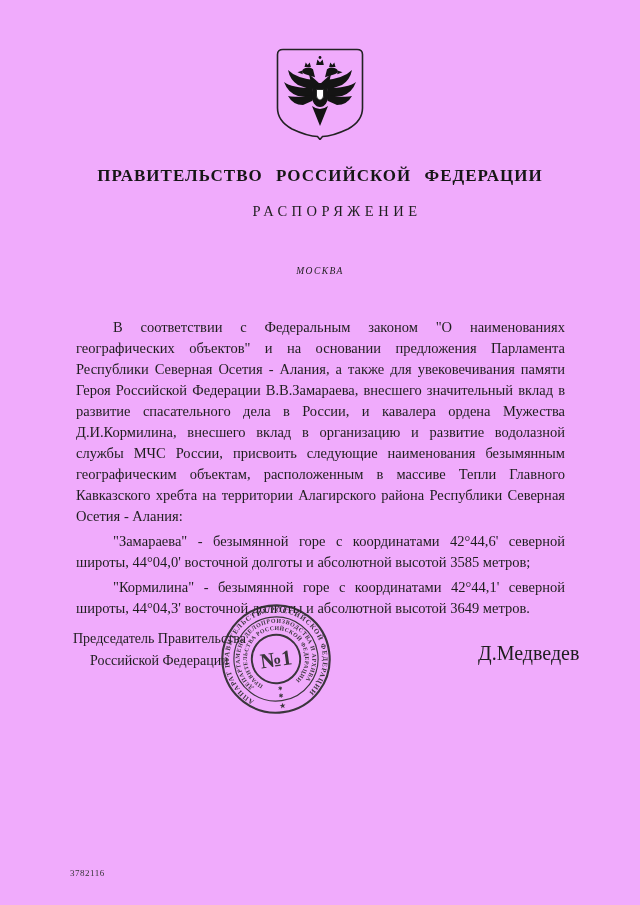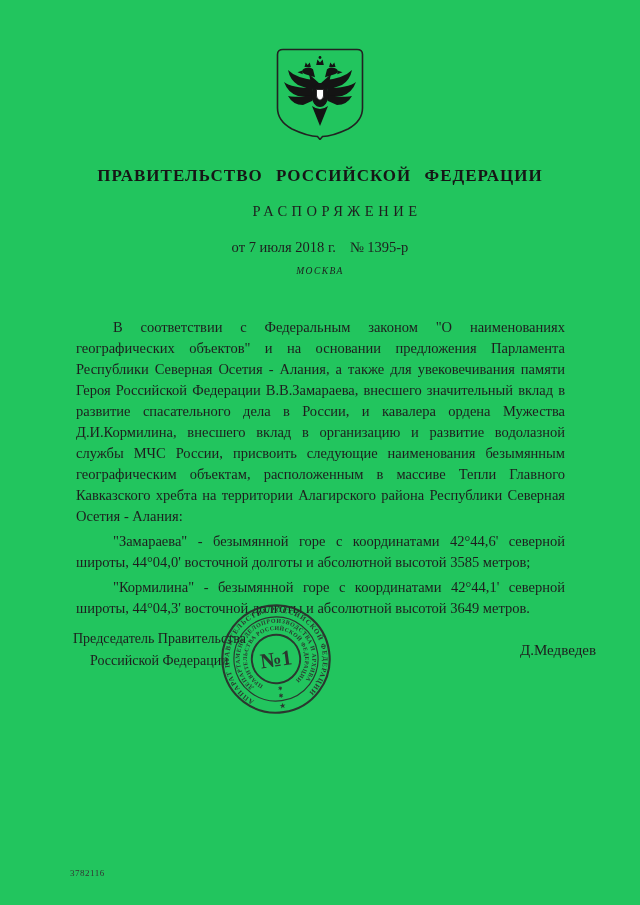--- a/index.html
+++ b/index.html
@@ -11,21 +11,21 @@
     width: 640px;
     height: 905px;
     position: relative;
     font-family: "Liberation Serif", serif;
     color: #1e1e1e;
     overflow: hidden;
   }
   .page {
     position: absolute;
     inset: 0;
-    background: #22c55e;
+    background: #f0abfc;
   }
   .emblem {
     position: absolute;
     left: 276px;
     top: 48px;
     width: 88px;
     height: 92px;
   }
   .centered {
     position: absolute;
@@ -81,22 +81,21 @@
     font-size: 14px;
     line-height: 21.5px;
   }
   .sig-line2 {
     margin-left: 17px;
   }
   .sig-name {
     position: absolute;
     left: 478px;
     top: 642px;
-    font-size: 15px;
-    margin-left: 42px;
+    font-size: 20px;
   }
   .stamp {
     position: absolute;
     left: 218px;
     top: 601px;
     width: 116px;
     height: 116px;
     transform: rotate(-8deg);
     opacity: 0.92;
   }
@@ -147,23 +146,20 @@
 
       <ellipse cx="44" cy="47" rx="8.5" ry="12"></ellipse>
       <path d="M36,58 L44,78 L52,58 Q44,64 36,58 Z"></path>
 
       <path d="M40.5,41.5 h7 v6.5 q0,3 -3.5,4.2 q-3.5,-1.2 -3.5,-4.2 z" fill="#ffffff" stroke="#141414" stroke-width="0.8"></path>
     </g>
   </svg>
 
   <div class="centered gov-title">ПРАВИТЕЛЬСТВО РОССИЙСКОЙ ФЕДЕРАЦИИ</div>
   <div class="centered doc-type">РАСПОРЯЖЕНИЕ</div>
-  <div class="centered date-line">
-    <span>от 7 июля 2018 г.</span><span class="doc-number">№ 1395-р</span>
-  </div>
   <div class="centered city-line">МОСКВА</div>
 
   <div class="body-text">
     <p>В соответствии с Федеральным законом "О наименованиях географических объектов" и на основании предложения Парламента Республики Северная Осетия - Алания, а также для увековечивания памяти Героя Российской Федерации В.В.Замараева, внесшего значительный вклад в развитие спасательного дела в России, и кавалера ордена Мужества Д.И.Кормилина, внесшего вклад в организацию и развитие водолазной службы МЧС России, присвоить следующие наименования безымянным географическим объектам, расположенным в массиве Тепли Главного Кавказского хребта на территории Алагирского района Республики Северная Осетия - Алания:</p>
     <p>"Замараева" - безымянной горе с координатами 42°44,6' северной широты, 44°04,0' восточной долготы и абсолютной высотой 3585 метров;</p>
     <p>"Кормилина" - безымянной горе с координатами 42°44,1' северной широты, 44°04,3' восточной долготы и абсолютной высотой 3649 метров.</p>
   </div>
 
   <div class="sig-block">
     <div>Председатель Правительства</div>

